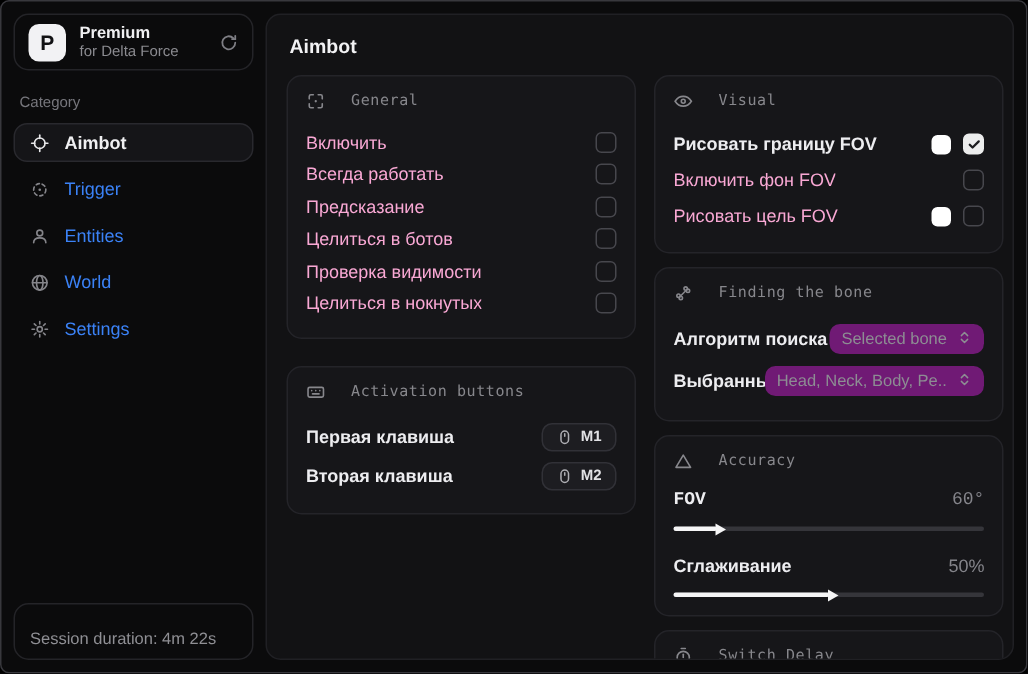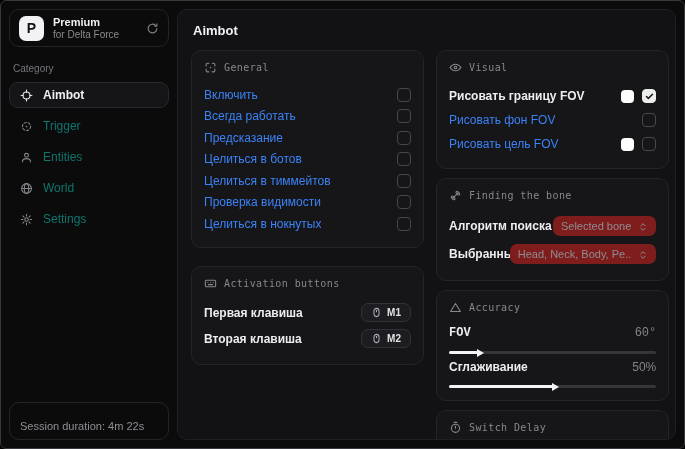--- a/index.html
+++ b/index.html
@@ -29,21 +29,21 @@
   }
   .premium-text{flex:1;line-height:1.15;}
   .premium-title{font-size:11px;font-weight:700;color:#f0f0f2;}
   .premium-sub{font-size:10px;color:#8b8b90;}
   .sync-btn{color:#7e7e84;display:flex;align-items:center;cursor:pointer;}
   .category-label{font-size:10px;color:#77777d;margin:16px 2px 8px 4px;}
   .nav{display:flex;flex-direction:column;gap:5px;}
   .nav-item{
     display:flex;align-items:center;gap:10px;
     height:26px;padding:0 10px;border-radius:9px;
-    font-size:12px;color:#0f766e;border:1px solid transparent;cursor:pointer;
+    font-size:12px;color:#3b82f6;border:1px solid transparent;cursor:pointer;
   }
   .nav-item .nicon{display:flex;color:#85858a;}
   .nav-item.active{
     background:#151518;border-color:#29292e;color:#f0f0f2;font-weight:600;
   }
   .nav-item.active .nicon{color:#e8e8ea;}
   .sidebar-spacer{flex:1;}
   .session-card{
     border:1px solid #242428;border-radius:10px;height:38px;
     display:flex;align-items:flex-end;padding:0 10px 7px 10px;
@@ -56,29 +56,29 @@
   }
   .page-title{font-size:13px;font-weight:700;color:#f2f2f4;margin:2px 2px 12px 2px;}
   .columns{display:flex;gap:12px;flex:1;min-height:0;}
   .col-left{width:233px;display:flex;flex-direction:column;gap:18px;flex-shrink:0;}
   .col-right{flex:1;display:flex;flex-direction:column;gap:9px;}
   .panel{
     background:#161619;border:1px solid #242429;border-radius:10px;
     padding:10px 12px 12px 12px;
   }
   .panel-header{
-    display:flex;align-items:center;gap:7px;
+    display:flex;align-items:center;gap:17px;
     font-family:"DejaVu Sans Mono",monospace;
     font-size:10px;color:#87878c;letter-spacing:0.4px;
     margin-bottom:10px;
   }
   .panel-header .picon{display:flex;color:#87878c;}
   .row{display:flex;align-items:center;justify-content:space-between;height:21.5px;}
   .row-tall{height:26px;}
-  .lbl{font-size:12px;color:#3b82f6;white-space:nowrap;overflow:hidden;}
+  .lbl{font-size:12px;color:#f9a8d4;white-space:nowrap;overflow:hidden;}
   .lbl.bright{color:#ededf0;font-weight:700;}
   .val{font-size:12px;color:#84848a;}
   .val.dim{color:#6e6e74;}
   .controls{display:flex;align-items:center;gap:8px;flex-shrink:0;}
   
   .checkbox{
     width:14px;height:14px;border-radius:4px;
     border:1.5px solid #47474d;background:transparent;
     display:flex;align-items:center;justify-content:center;
     color:transparent;cursor:pointer;flex-shrink:0;
@@ -101,22 +101,22 @@
   }
   
   .key-badge{
     display:flex;align-items:center;gap:5px;
     background:#1d1d21;border:1px solid #313137;border-radius:7px;
     padding:3px 9px;font-size:10px;font-weight:700;color:#e2e2e5;cursor:pointer;
   }
   .key-badge .kicon{display:flex;color:#aeaeb3;}
   
   .dropdown{
-    display:flex;align-items:flex-end;gap:7px;
-    background:#7f1d1d;border-radius:7px;
+    display:flex;align-items:flex-start;gap:7px;
+    background:#701a75;border-radius:7px;
     padding:4px 8px;font-size:11px;color:#8d8d93;cursor:pointer;flex-shrink:0;
   }
   svg{display:block;}
 </style>
 </head>
 <body>
 
 <div class="window">
 
   <div class="sidebar">
@@ -223,24 +223,20 @@
           </div>
           <div class="row">
             <span class="lbl">Предсказание</span>
             <span class="checkbox"></span>
           </div>
           <div class="row">
             <span class="lbl">Целиться в ботов</span>
             <span class="checkbox"></span>
           </div>
           <div class="row">
-            <span class="lbl">Целиться в тиммейтов</span>
-            <span class="checkbox"></span>
-          </div>
-          <div class="row">
             <span class="lbl">Проверка видимости</span>
             <span class="checkbox"></span>
           </div>
           <div class="row">
             <span class="lbl">Целиться в нокнутых</span>
             <span class="checkbox"></span>
           </div>
 
         </div>
 
@@ -304,21 +300,21 @@
             <span class="controls">
               <span class="swatch"></span>
               <span class="checkbox checked">
                 <svg width="9" height="9" viewBox="0 0 24 24" fill="none" stroke="currentColor" stroke-width="4" stroke-linecap="round" stroke-linejoin="round">
                     <polyline points="20 6 9 17 4 12"></polyline>
                   </svg>
               </span>
             </span>
           </div>
           <div class="row" style="height:24px;">
-            <span class="lbl">Рисовать фон FOV</span>
+            <span class="lbl">Включить фон FOV</span>
             <span class="controls">
               <span class="checkbox"></span>
             </span>
           </div>
           <div class="row" style="height:24px;">
             <span class="lbl">Рисовать цель FOV</span>
             <span class="controls">
               <span class="swatch"></span>
               <span class="checkbox"></span>
             </span>
@@ -378,21 +374,21 @@
           <div class="slider-group">
             <div class="row" style="height:18px;font-family:Liberation Mono, monospace;">
               <span class="lbl bright">FOV</span>
               <span class="val">60°</span>
             </div>
             <div class="slider-track">
               <div class="slider-fill" style="width: 14%;"></div>
             </div>
           </div>
 
-          <div class="slider-group" style="margin-top:4px;text-align:right;">
+          <div class="slider-group" style="margin-top:14px;text-align:right;">
             <div class="row" style="height:18px;">
               <span class="lbl bright">Сглаживание</span>
               <span class="val">50%</span>
             </div>
             <div class="slider-track">
               <div class="slider-fill" style="width: 50%;"></div>
             </div>
           </div>
         </div>
 

